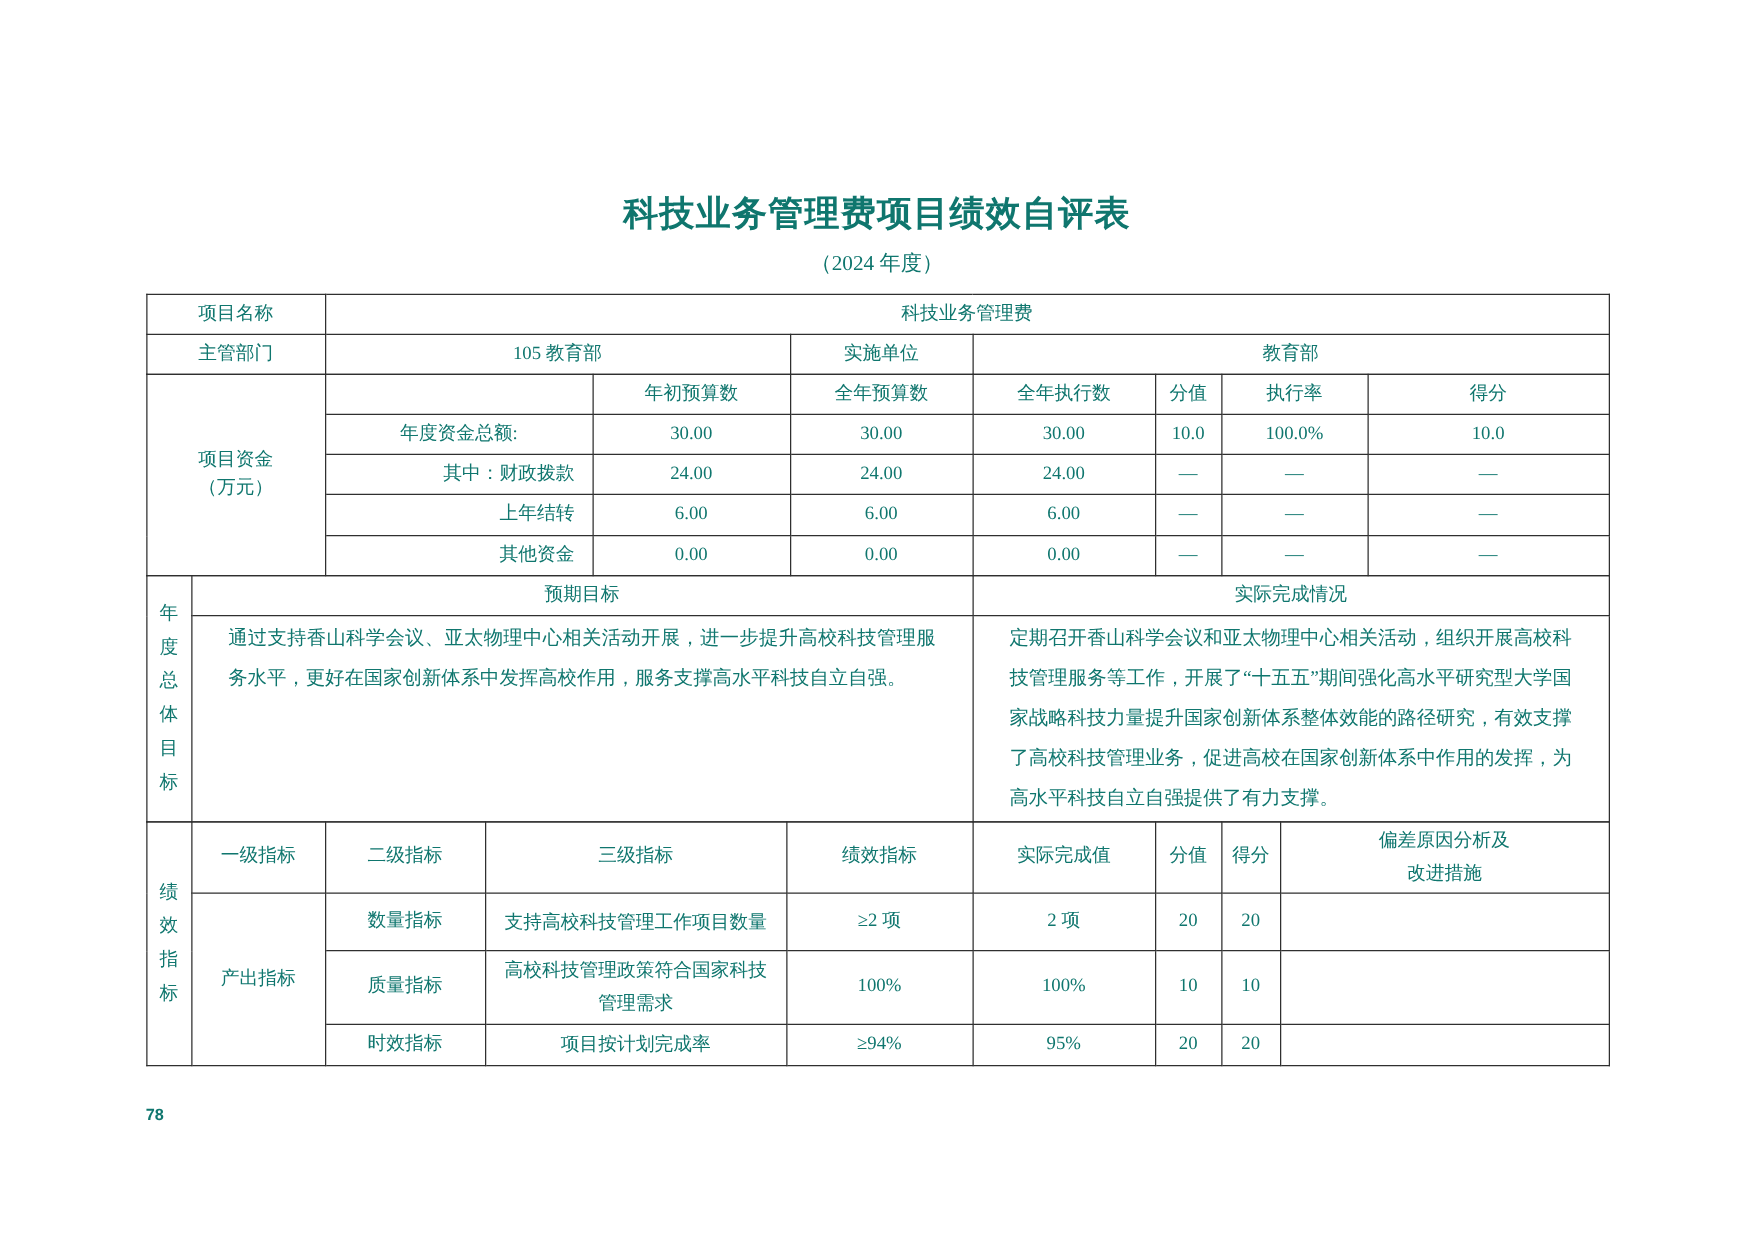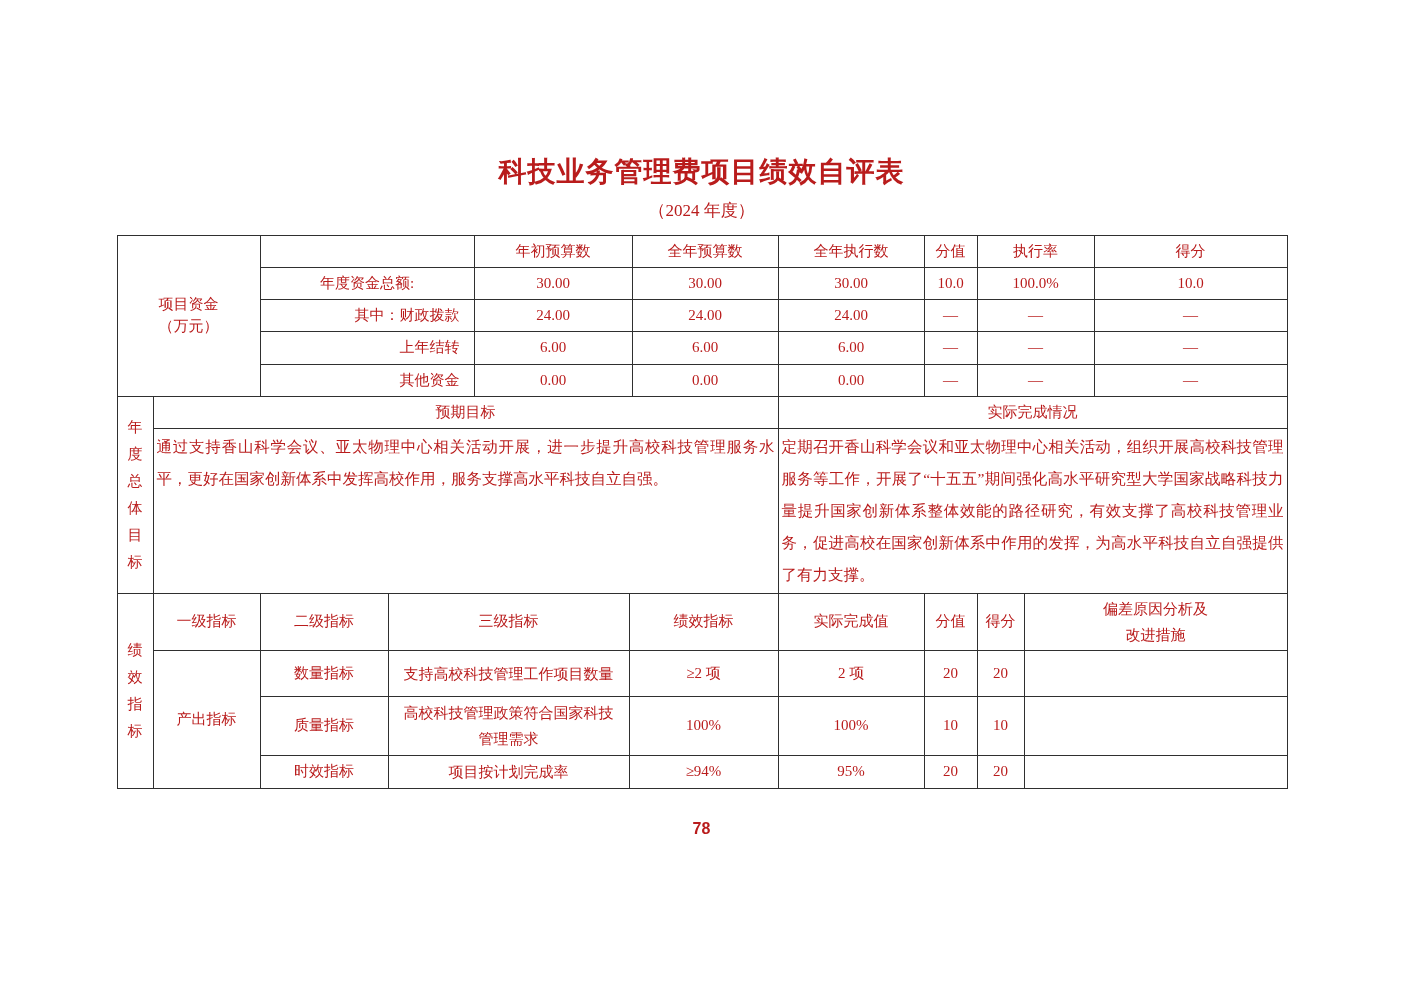--- a/index.html
+++ b/index.html
@@ -1,20 +1,20 @@
 <!DOCTYPE html>
 <html><head>
 <meta charset="utf-8">
 <style>
   html,body { margin:0; padding:0; background:#ffffff; }
   .page {
     position:relative;
     width:1403px; height:992px;
     background:#ffffff;
-    color:#b91c1c;
+    color:#0f766e;
     font-family:"Liberation Serif","DejaVu Serif",serif;
     overflow:hidden;
   }
   .doc-title {
     padding-top:152px;
     text-align:center;
     font-size:28px;
     font-weight:bold;
     line-height:40px;
     letter-spacing:1px;
@@ -40,54 +40,73 @@
     padding:2px 4px;
     overflow:hidden;
     line-height:1.45;
   }
   .pre { white-space:pre-line; }
   .r { text-align:right; padding-right:14px; }
   .l3 { text-align:center; padding:3px 9px; line-height:26px; }
   .goal-text {
     text-align:justify;
     vertical-align:top;
-    padding:2px 3px;
+    padding:2px 29px;
     line-height:32px;
     font-size:15.5px;
     font-family:Liberation Serif, serif;
   }
   .vert-cell { padding:0; }
   .vert {
     width:17px;
     margin:12px auto;
     line-height:27px;
     word-break:break-all;
     text-align:center;
     font-size:15px;
   }
   .dev-head { line-height:26px; }
   .page-num {
     width:1170px;
     margin:31px auto 12px;
-    text-align:center;
-    font-size:16px;
+    font-size:13px;
     font-weight:bold;
     font-family:"Liberation Sans","DejaVu Sans",sans-serif;
   }
 </style>
 </head>
 <body>
 
 <div class="page">
 
   <div class="doc-title">科技业务管理费项目绩效自评表</div>
   <div class="doc-subtitle">（2024 年度）</div>
 
   <div class="tables">
 
+    <table>
+      <colgroup>
+          <col style="width:143px">
+          <col style="width:372px">
+          <col style="width:146px">
+          <col style="width:509px">
+        </colgroup>
+      <tbody>
+          <tr style="height:32px">
+        <td>项目名称</td>
+        <td colspan="3">科技业务管理费</td>
+      </tr>
+      <tr style="height:32px">
+        <td>主管部门</td>
+        <td>105 教育部</td>
+        <td>实施单位</td>
+        <td>教育部</td>
+      </tr>
+    </tbody>
+      </table>
 
     <table>
       <colgroup>
           <col style="width:143px">
           <col style="width:214px">
           <col style="width:158px">
           <col style="width:146px">
           <col style="width:146px">
           <col style="width:53px">
           <col style="width:117px">

